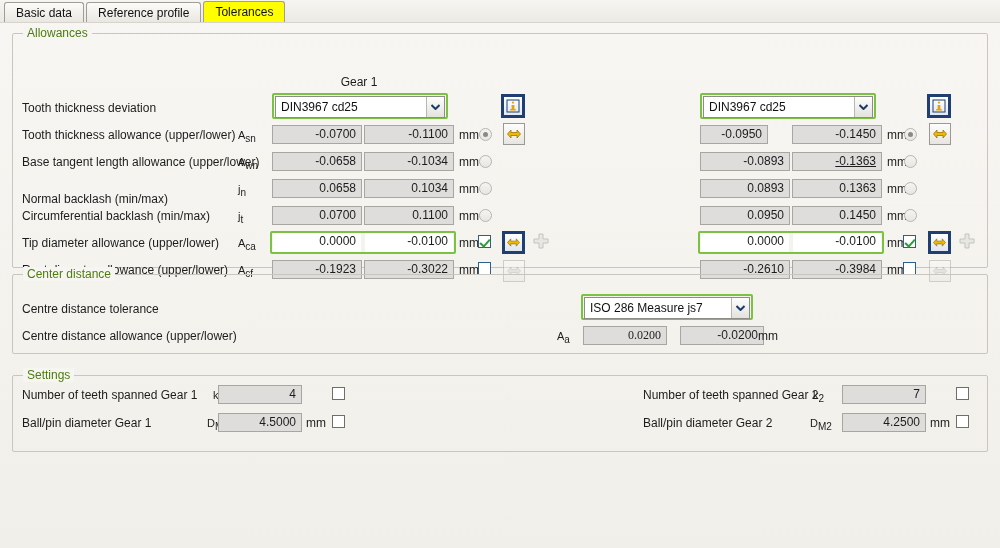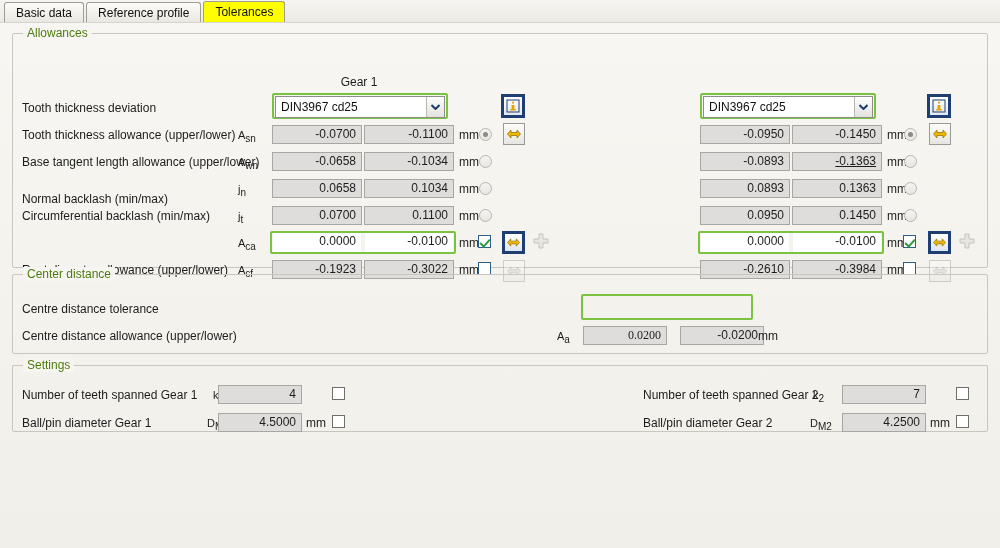--- a/index.html
+++ b/index.html
@@ -65,21 +65,21 @@
     top: -8px; left: 10px;
     padding: 0 4px;
     font-size: 12px;
     color: #4d7c0f;
     background: #f6f5f1;
     white-space: nowrap;
   }
 
   #grp-allowances { left: 12px; top: 10px; width: 976px; height: 235px; }
   #grp-center     { left: 12px; top: 251px; width: 976px; height: 80px; }
-  #grp-settings   { left: 12px; top: 342px; width: 976px; height: 67px; }
+  #grp-settings   { left: 12px; top: 352px; width: 976px; height: 77px; }
 
   
   .lbl {
     position: absolute;
     font-size: 12px;
     color: #1c1c1c;
     white-space: nowrap;
     line-height: 16px;
   }
   .colhdr {
@@ -313,21 +313,21 @@
   <div class="fld" style="left:364px; top:102px; width:90px;">-0.1100</div>
   <div class="unit" style="left:459px; top:104px;">mm</div>
   <div class="radio on" style="left:479px; top:105px;"></div>
   <div class="iconbtn plain" style="left:503px; top:100px;">
     <div class="inner">
       <svg width="16" height="12" viewBox="0 0 16 12">
           <path d="M5 2 L1.5 6 L5 10 L5 7.5 L11 7.5 L11 10 L14.5 6 L11 2 L11 4.5 L5 4.5 Z" fill="#f2b700" stroke="#8a6a00" stroke-width="0.7"></path>
         </svg>
     </div>
   </div>
-  <div class="fld" style="left:700px; top:102px; width:90px;">-0.0950</div>
+  <div class="fld" style="left:700px; top:102px; width:68px;">-0.0950</div>
   <div class="fld" style="left:792px; top:102px; width:90px;">-0.1450</div>
   <div class="unit" style="left:887px; top:104px;">mm</div>
   <div class="radio on" style="left:904px; top:105px;"></div>
   <div class="iconbtn plain" style="left:929px; top:100px;">
     <div class="inner">
       <svg width="16" height="12" viewBox="0 0 16 12">
           <path d="M5 2 L1.5 6 L5 10 L5 7.5 L11 7.5 L11 10 L14.5 6 L11 2 L11 4.5 L5 4.5 Z" fill="#f2b700" stroke="#8a6a00" stroke-width="0.7"></path>
         </svg>
     </div>
   </div>
@@ -358,20 +358,21 @@
   <div class="sym" style="left:238px; top:185px;"><span>j</span><sub>t</sub></div>
   <div class="fld" style="left:272px; top:183px; width:90px;">0.0700</div>
   <div class="fld" style="left:364px; top:183px; width:90px;">0.1100</div>
   <div class="unit" style="left:459px; top:185px;">mm</div>
   <div class="radio" style="left:479px; top:186px;"></div>
   <div class="fld" style="left:700px; top:183px; width:90px;">0.0950</div>
   <div class="fld" style="left:792px; top:183px; width:90px;">0.1450</div>
   <div class="unit" style="left:887px; top:185px;">mm</div>
   <div class="radio" style="left:904px; top:186px;"></div>
 
+  <div class="lbl" style="left:22px; top:212px;">Tip diameter allowance (upper/lower)</div>
   <div class="sym" style="left:238px; top:212px;"><span>A</span><sub>ca</sub></div>
   <div class="greenbox" style="left:270px; top:208px; width:186px; height:23px;"></div>
   <div class="fld editable" style="left:273px; top:210px; width:88px; border:none; background:#fff;">0.0000</div>
   <div class="fld editable" style="left:365px; top:210px; width:88px; border:none; background:#fff;">-0.0100</div>
   <div class="unit" style="left:459px; top:212px;">mm</div>
   <div class="cbx on" style="left:478px; top:212px;"></div>
   <div class="iconbtn framed" style="left:502px; top:208px; width:23px; height:23px;">
     <div class="inner">
       <svg width="15" height="11" viewBox="0 0 16 12">
           <path d="M5 2 L1.5 6 L5 10 L5 7.5 L11 7.5 L11 10 L14.5 6 L11 2 L11 4.5 L5 4.5 Z" fill="#f2b700" stroke="#8a6a00" stroke-width="0.7"></path>
@@ -429,20 +430,28 @@
         </svg>
     </div>
   </div>
 
   <div class="group" id="grp-center">
     <span class="legend">Center distance</span>
   </div>
 
   <div class="lbl" style="left:22px; top:278px;">Centre distance tolerance</div>
   <div class="greenbox" style="left:581px; top:271px; width:172px; height:26px;"></div>
+  <div class="combo" style="left:584px; top:274px; width:166px;">
+    <span class="ctext">ISO 286 Measure js7</span>
+    <span class="carrow">
+      <svg width="9" height="6" viewBox="0 0 9 6">
+          <path d="M0.5 1 L4.5 5 L8.5 1" fill="none" stroke="#1b3a6b" stroke-width="2"></path>
+        </svg>
+    </span>
+  </div>
 
   <div class="lbl" style="left:22px; top:305px;">Centre distance allowance (upper/lower)</div>
   <div class="sym" style="left:557px; top:305px;"><span>A</span><sub>a</sub></div>
   <div class="fld" style="left:583px; top:303px; width:84px;font-family:Liberation Serif, serif;">0.0200</div>
   <div class="fld" style="left:644px; top:303px; width:84px;margin-left:36px;">-0.0200</div>
   <div class="unit" style="left:758px; top:305px;">mm</div>
 
   <div class="group" id="grp-settings">
     <span class="legend">Settings</span>
   </div>

